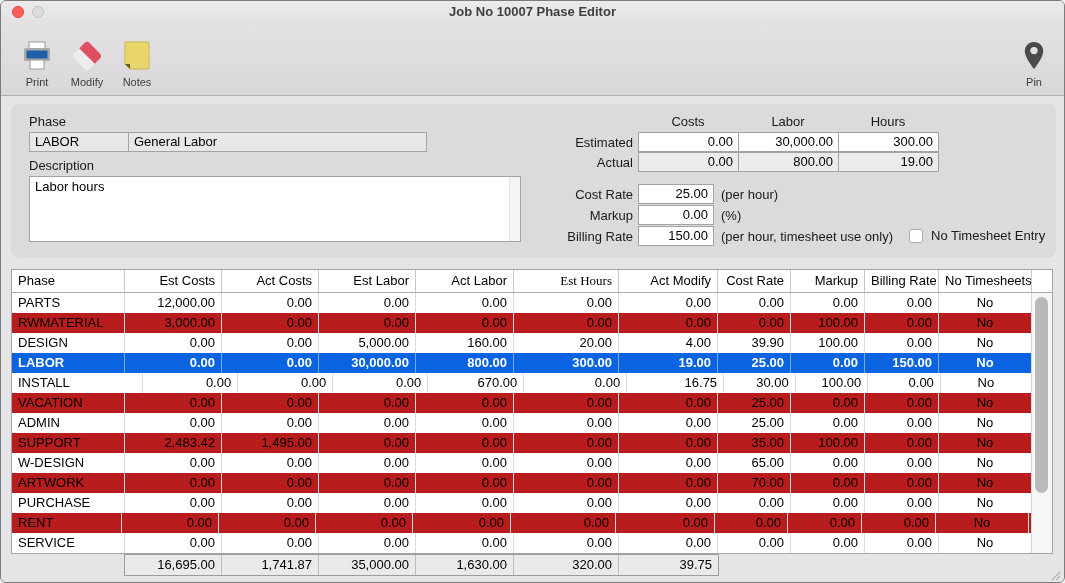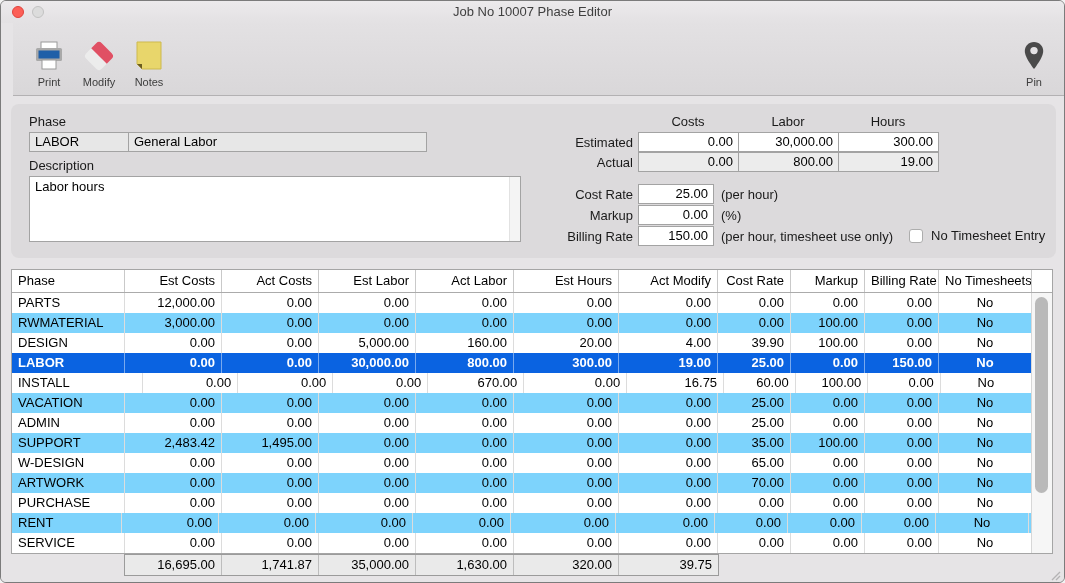--- a/index.html
+++ b/index.html
@@ -16,29 +16,29 @@
   .titlebar {
     position:relative; height:22px;
     background:linear-gradient(#eceaec,#e3e1e3);
   }
   .traffic { position:absolute; left:11px; top:5px; display:flex; gap:8px; }
   .tl { width:12px; height:12px; border-radius:50%; display:inline-block; }
   .tl.close { background:#fc5f57; border:1px solid #df433c; }
   .tl.min   { background:#dcdcdc; border:1px solid #c2c2c2; }
   .title {
     position:absolute; left:0; right:0; top:0; height:22px;
-    text-align:center; line-height:22px; font-size:13px; font-weight:400; color:#3f3f3f;
+    text-align:center; line-height:22px; font-size:13px; font-weight:700; color:#3f3f3f;
   }
 
   
   .toolbar {
     position:relative; height:73px;
     background:linear-gradient(#e3e1e3,#d9d7d9);
     border-bottom:1px solid #b3b1b3;
-    display:flex; align-items:flex-end; padding:0 6px 4px 12px;margin-left:12px;
+    display:flex; align-items:flex-end; padding:0 6px 4px 12px;
   }
   .tb-item {
     display:flex; flex-direction:column; align-items:center; justify-content:flex-end;
     padding:3px 8px; font-size:11px; color:#3d3d3d; min-width:48px;
   }
   .tb-item .ic { height:36px; display:flex; align-items:center; justify-content:center; margin-bottom:2px; }
   .tb-spacer { flex:1; }
 
   
   .content { position:relative; height:487px; background:#e6e4e6; }
@@ -78,21 +78,21 @@
     position:absolute; left:10px; top:173px; width:1042px; height:285px;
     background:#fff; border:1px solid #a5a5a5;
   }
   .thead { display:flex; height:23px; border-bottom:1px solid #ababab; background:#fff; }
   .th {
     font-size:13px; color:#000; line-height:22px; padding:0 6px;
     border-right:1px solid #c9c9c9; overflow:hidden; white-space:nowrap;
   }
   .tbody { position:absolute; left:0; top:23px; width:1020px; }
   .tr { display:flex; height:20px; background:#fff; }
-  .tr.alt { background:#7dd3fc; }
+  .tr.alt { background:#b91c1c; }
   .tr .td {
     font-size:13px; color:#000; line-height:20px; padding:0 6px;
     border-right:1px solid #dcdcdc; overflow:hidden; white-space:nowrap;
   }
   .tr.selected { background:#0a63e1; }
   .tr.selected .td { color:#fff; font-weight:700; border-right-color:rgba(255,255,255,.45); }
   .td.left { text-align:left; } .td.right, .th.right { text-align:right; }
   .td.center, .th.center { text-align:center; }
 
   .vscroll {
@@ -218,21 +218,21 @@
       </div>
     </div>
 
     <div class="grid">
       <div class="thead" id="thead">
           <div class="th left" style="width: 113px;">Phase</div>
           <div class="th right" style="width: 97px;">Est Costs</div>
           <div class="th right" style="width: 97px;">Act Costs</div>
           <div class="th right" style="width: 97px;">Est Labor</div>
           <div class="th right" style="width: 98px;">Act Labor</div>
-          <div class="th right" style="width: 105px;">Est Hours</div>
+          <div class="th right" style="width: 105px; font-family: Liberation Serif, serif;">Est Hours</div>
           <div class="th right" style="width: 99px;">Act Modify</div>
           <div class="th right" style="width: 73px;">Cost Rate</div>
           <div class="th right" style="width: 74px;">Markup</div>
           <div class="th right" style="width: 74px;">Billing Rate</div>
           <div class="th center" style="width: 93px;">No Timesheets</div>
         </div>
       <div class="tbody" id="tbody">
           <div class="tr">
             <div class="td left" style="width: 113px;">PARTS</div>
             <div class="td right" style="width: 97px;">12,000.00</div>
@@ -286,21 +286,21 @@
             <div class="td center" style="width: 93px;">No</div>
           </div>
           <div class="tr">
             <div class="td left" style="width: 134px;">INSTALL</div>
             <div class="td right" style="width: 97px;">0.00</div>
             <div class="td right" style="width: 97px;">0.00</div>
             <div class="td right" style="width: 97px;">0.00</div>
             <div class="td right" style="width: 98px;">670.00</div>
             <div class="td right" style="width: 105px;">0.00</div>
             <div class="td right" style="width: 99px;">16.75</div>
-            <div class="td right" style="width: 73px;">60.00</div>
+            <div class="td right" style="width: 73px;">30.00</div>
             <div class="td right" style="width: 74px;">100.00</div>
             <div class="td right" style="width: 74px;">0.00</div>
             <div class="td center" style="width: 93px;">No</div>
           </div>
           <div class="tr alt">
             <div class="td left" style="width: 113px;">VACATION</div>
             <div class="td right" style="width: 97px;">0.00</div>
             <div class="td right" style="width: 97px;">0.00</div>
             <div class="td right" style="width: 97px;">0.00</div>
             <div class="td right" style="width: 98px;">0.00</div>

